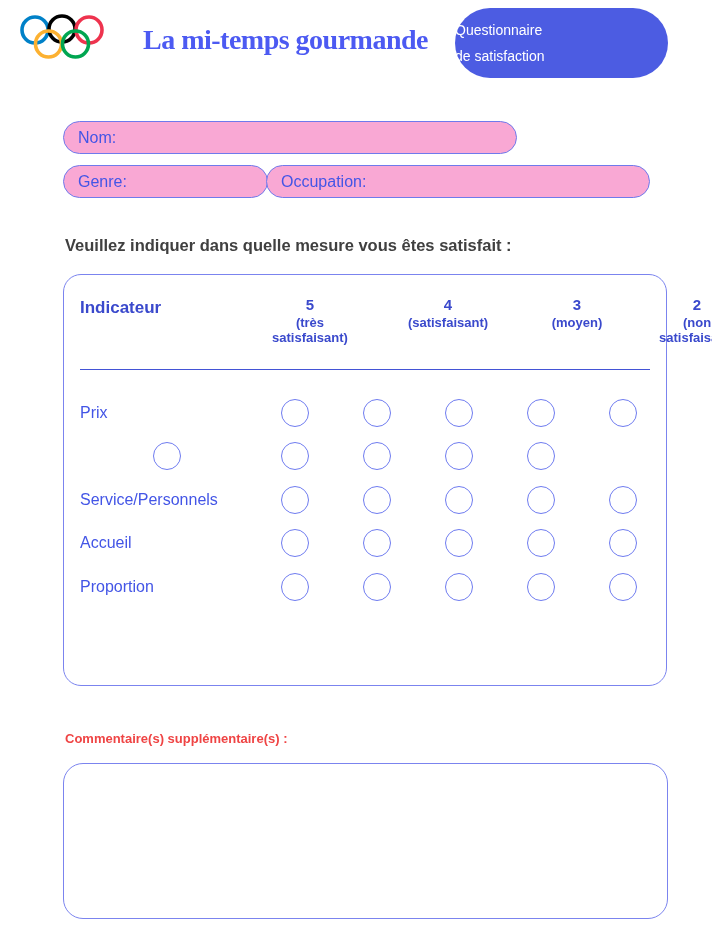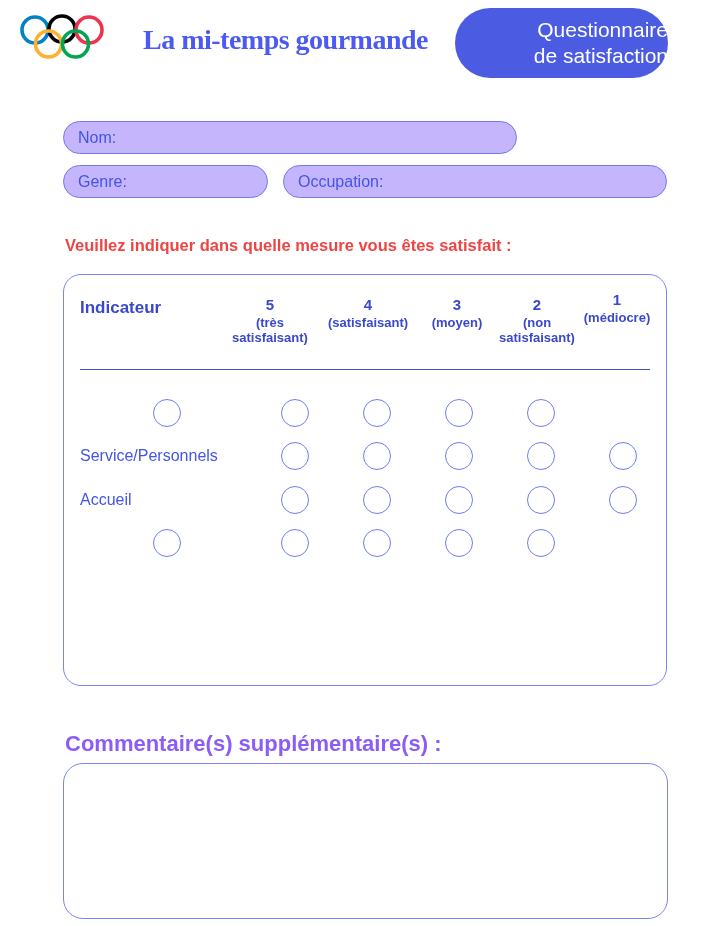--- a/index.html
+++ b/index.html
@@ -10,47 +10,47 @@
   
   .logo{position:absolute;left:18px;top:10px;}
   .title{
     position:absolute;left:118px;top:24px;width:335px;text-align:center;
     font-family:Liberation Serif, serif;font-weight:800;font-size:28px;
     letter-spacing:-0.5px;color:#4C5AF2;
   }
   .badge{
     position:absolute;left:455px;top:8px;width:213px;height:70px;
     background:#4C5CE2;border-radius:35px;display:flex;flex-direction:column;
-    align-items:flex-end;justify-content:center;color:#ffffff;
-    font-size:21px;line-height:26px;
+    align-items:flex-start;justify-content:center;color:#ffffff;
+    font-size:14px;line-height:26px;
   }
   
   .field{
     position:absolute;box-sizing:border-box;height:33px;
     border:1.6px solid #6F7AEC;border-radius:17px;
     display:flex;align-items:center;padding-left:14px;
-    color:#4355E6;font-size:16px;background:#c4b5fd;
+    color:#4355E6;font-size:16px;background:#f9a8d4;
   }
   #f-nom{left:63px;top:121px;width:454px;}
   #f-age{left:528px;top:121px;width:139px;}
   #f-genre{left:63px;top:165px;width:205px;}
-  #f-occupation{left:283px;top:165px;width:384px;}
+  #f-occupation{left:266px;top:165px;width:384px;}
   
   .survey-heading{
     position:absolute;left:65px;top:236px;
-    font-weight:bold;font-size:16.5px;color:#ef4444;
+    font-weight:bold;font-size:16.5px;color:#404040;
   }
   .card{
     position:absolute;left:63px;top:274px;width:604px;height:412px;
     box-sizing:border-box;border:1.6px solid #7B84EF;border-radius:18px;
     padding:0 16px;background:#fff;
   }
   .thead{
     display:grid;grid-template-columns:174px repeat(5,82px);
-    padding-top:20px;min-height:74px;align-items:start;color:#3A49CC;
+    padding-top:20px;min-height:74px;align-items:start;color:#3A49CC;gap:40px;
   }
   .corner{font-weight:bold;font-size:17px;padding-top:3px;}
   .hcell{width:104px;justify-self:center;text-align:center;font-weight:bold;}
   .hcell .num{font-size:15px;line-height:20px;}
   .hcell .qual{font-size:13px;line-height:15px;}
   .thead .hcell:nth-child(2){transform:translateX(-25px);}
   .thead .hcell:nth-child(3){transform:translateX(-9px);}
   .thead .hcell:nth-child(4){transform:translateX(-2px);}
   .thead .hcell:nth-child(5){transform:translateX(-4px);}
   .thead .hcell:nth-child(6){transform:translate(-6px,-5px);}
@@ -62,21 +62,21 @@
   }
   .s-row .rlabel{font-size:16px;color:#4355E6;}
   .radio-cell{display:flex;justify-content:center;}
   .radio{
     width:26px;height:26px;border:1.5px solid #6F7CF0;border-radius:50%;
     background:#fff;cursor:pointer;
   }
   
   .comments-label{
     position:absolute;left:65px;top:731px;
-    font-weight:bold;font-size:22px;color:#8b5cf6;
+    font-weight:bold;font-size:13px;color:#ef4444;
   }
   .comments-box{
     position:absolute;left:63px;top:763px;width:605px;height:156px;
     box-sizing:border-box;border:1.6px solid #7B84EF;border-radius:20px;
     resize:none;outline:none;background:#fff;
     font-family:"Liberation Sans",sans-serif;font-size:15px;color:#4355E6;
     padding:12px 16px;
   }
 </style>
 </head>
@@ -132,20 +132,38 @@
       </div>
       <div class="hcell">
         <div class="num">1</div>
         <div class="qual">(médiocre)</div>
       </div>
     </div>
     <div class="divider"></div>
 
     <div class="rows">
       <div class="s-row">
+        <div class="rlabel">Prix</div>
+        <div class="radio-cell">
+            <span class="radio"></span>
+          </div>
+        <div class="radio-cell">
+            <span class="radio"></span>
+          </div>
+        <div class="radio-cell">
+            <span class="radio"></span>
+          </div>
+        <div class="radio-cell">
+            <span class="radio"></span>
+          </div>
+        <div class="radio-cell">
+            <span class="radio"></span>
+          </div>
+      </div>
+      <div class="s-row">
         <div class="radio-cell">
             <span class="radio"></span>
           </div>
         <div class="radio-cell">
             <span class="radio"></span>
           </div>
         <div class="radio-cell">
             <span class="radio"></span>
           </div>
         <div class="radio-cell">
@@ -185,20 +203,21 @@
             <span class="radio"></span>
           </div>
         <div class="radio-cell">
             <span class="radio"></span>
           </div>
         <div class="radio-cell">
             <span class="radio"></span>
           </div>
       </div>
       <div class="s-row">
+        <div class="rlabel">Proportion</div>
         <div class="radio-cell">
             <span class="radio"></span>
           </div>
         <div class="radio-cell">
             <span class="radio"></span>
           </div>
         <div class="radio-cell">
             <span class="radio"></span>
           </div>
         <div class="radio-cell">

